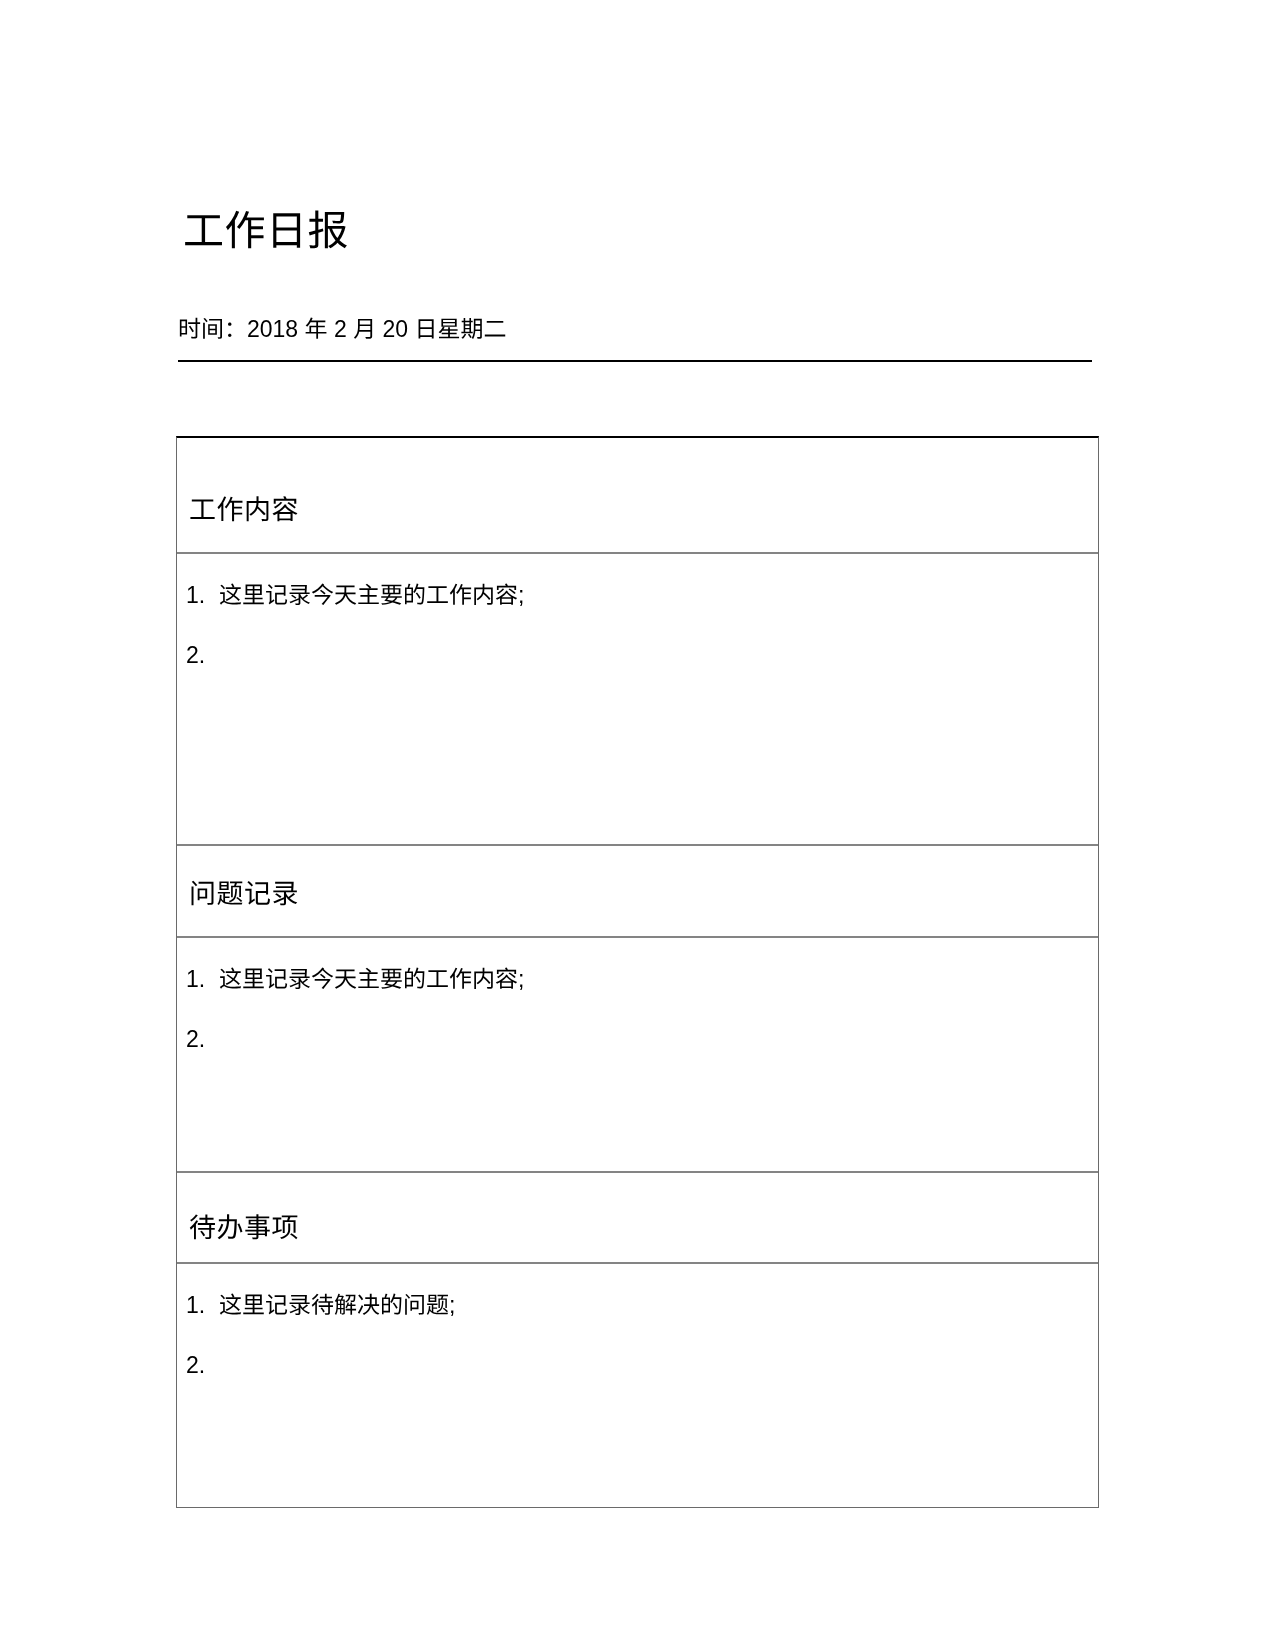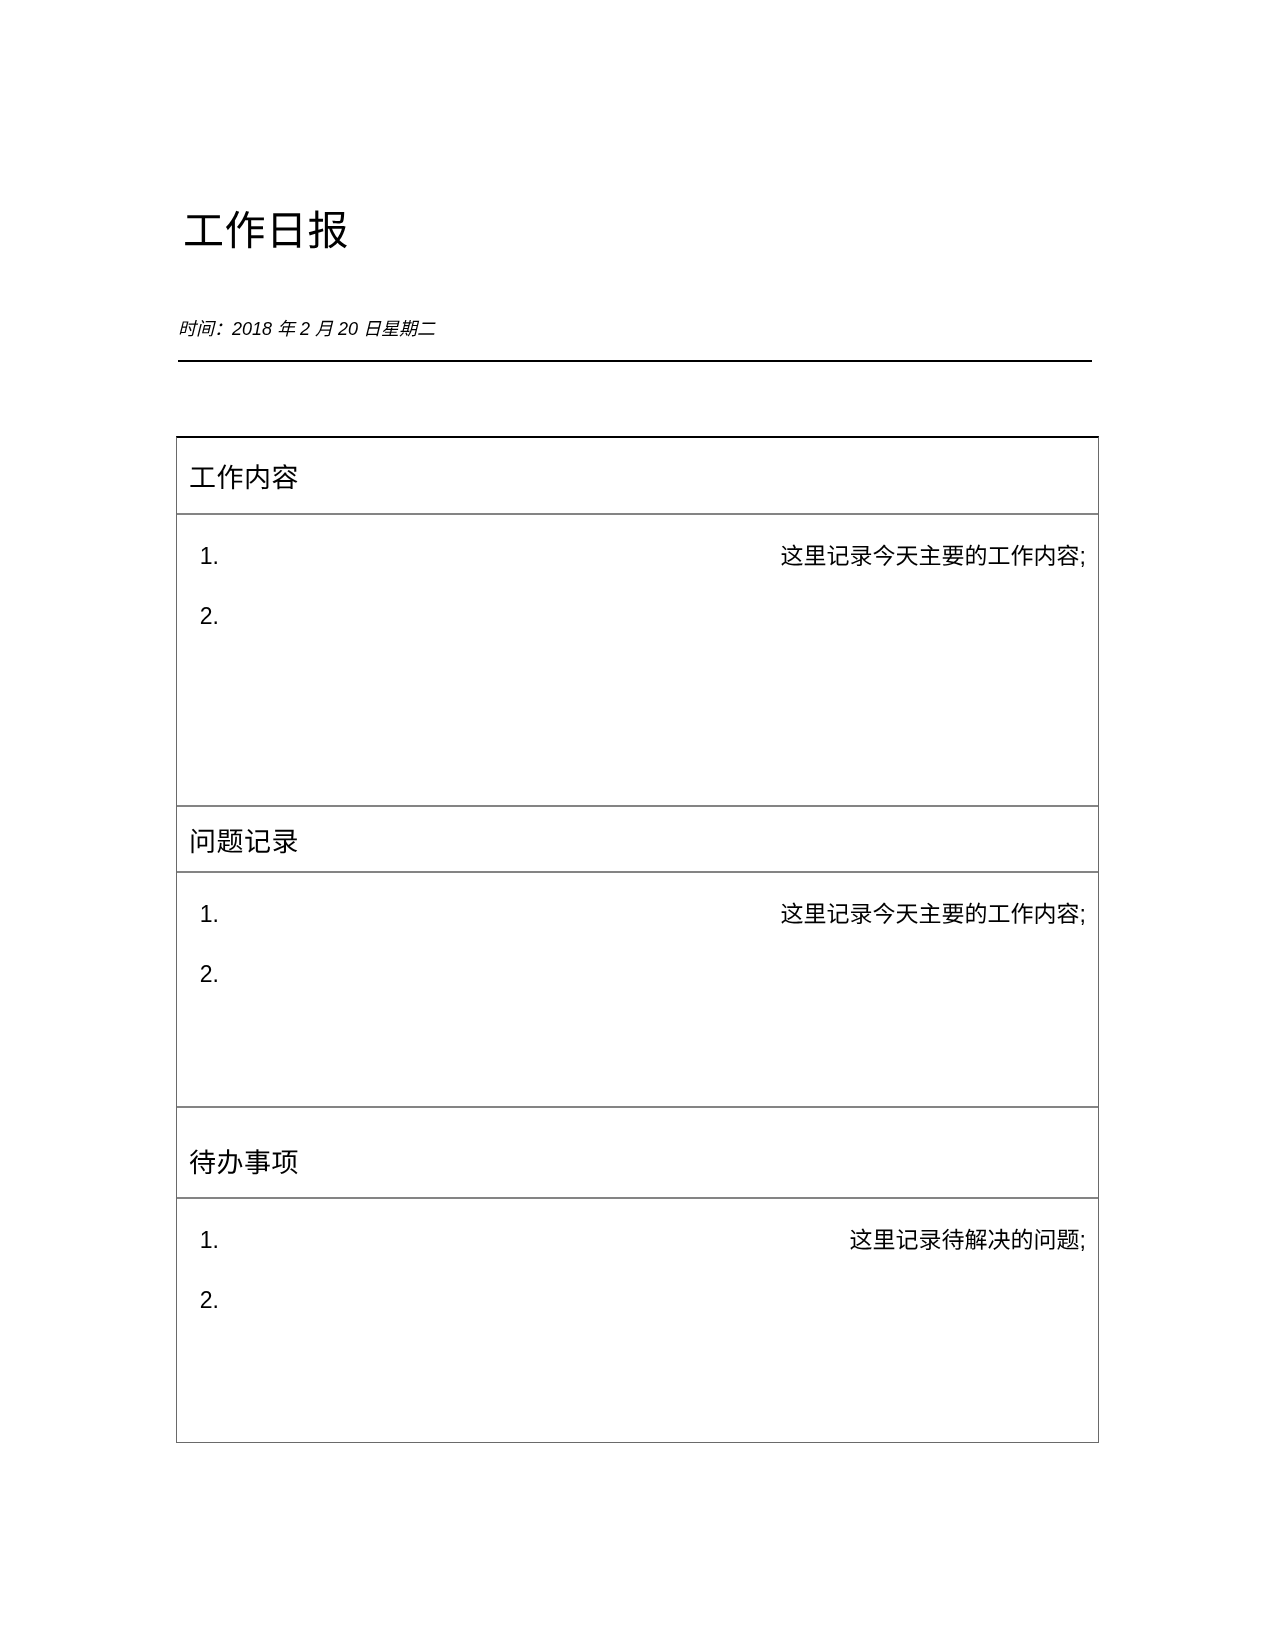--- a/index.html
+++ b/index.html
@@ -8,43 +8,41 @@
     background: #ffffff;
   }
   .page {
     position: relative;
     width: 1275px;
     height: 1650px;
     background: #ffffff;
     font-family: "Liberation Sans", "DejaVu Sans", sans-serif;
     color: #000000;
     overflow: hidden;
-    text-align: right;
   }
   .doc-title {
     position: absolute;
     left: 183px;
     top: 206px;
     margin: 0;
     font-size: 41px;
     font-weight: 500;
     line-height: 50px;
     letter-spacing: 0.5px;
     color: #000000;
     white-space: nowrap;
   }
   .date-line {
     position: absolute;
     left: 178px;
     top: 314px;
-    font-size: 18px;
+    font-size: 23px;
     line-height: 30px;
     color: #000000;
     white-space: nowrap;
-    font-style: italic;
   }
   .date-rule {
     position: absolute;
     left: 178px;
     top: 360px;
     width: 914px;
     height: 0;
     border-top: 2px solid #000000;
   }
   .report-table {
@@ -65,22 +63,22 @@
   }
   .row-header {
     display: flex;
     align-items: center;
     padding-left: 12px;
     font-size: 27px;
     letter-spacing: 0.5px;
     color: #000000;
     border-bottom: 2px solid #848484;
   }
-  .h-head1 { height: 77px; }
-  .h-head2 { height: 66px; }
+  .h-head1 { height: 92px; margin-top: 24px; }
+  .h-head2 { height: 92px; }
   .h-head3 { height: 75px; margin-top: 16px; }
   .row-content {
     padding: 28px 12px 0 9px;
     border-bottom: 2px solid #848484;
   }
   .h-cont1 { height: 292px; }
   .h-cont2 { height: 235px; }
   .h-cont3 { height: 243px; border-bottom: none; }
   .list-item {
     display: flex;

